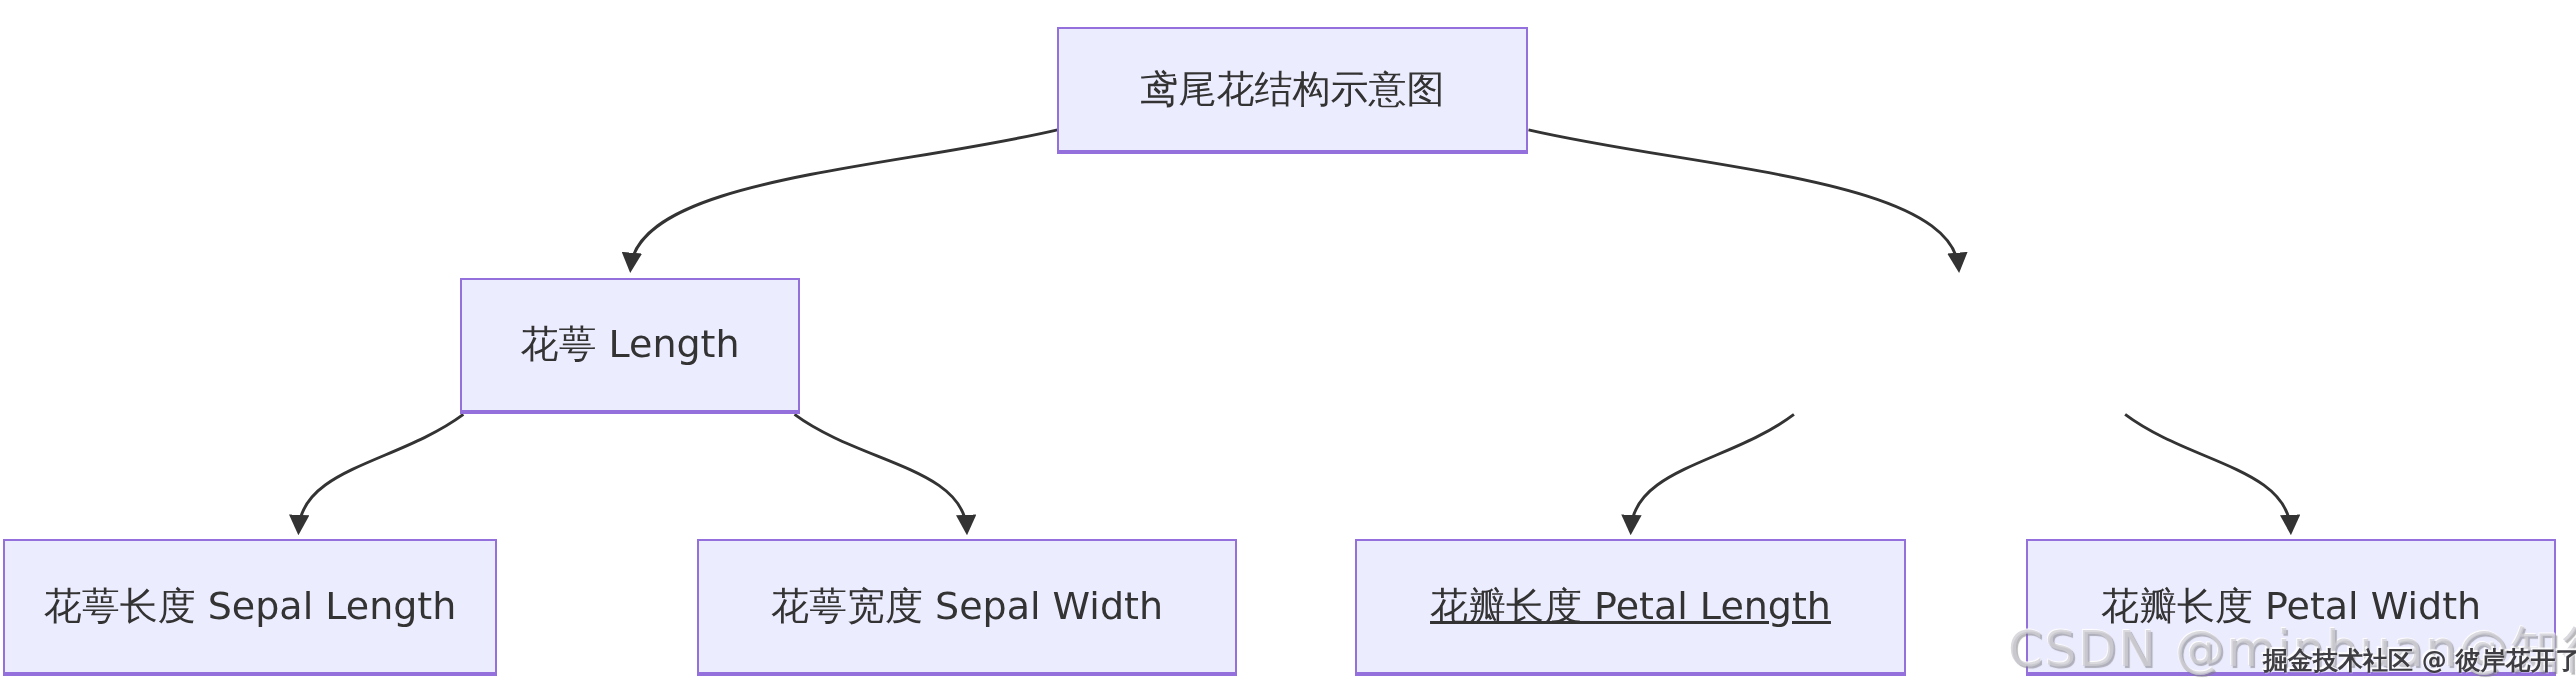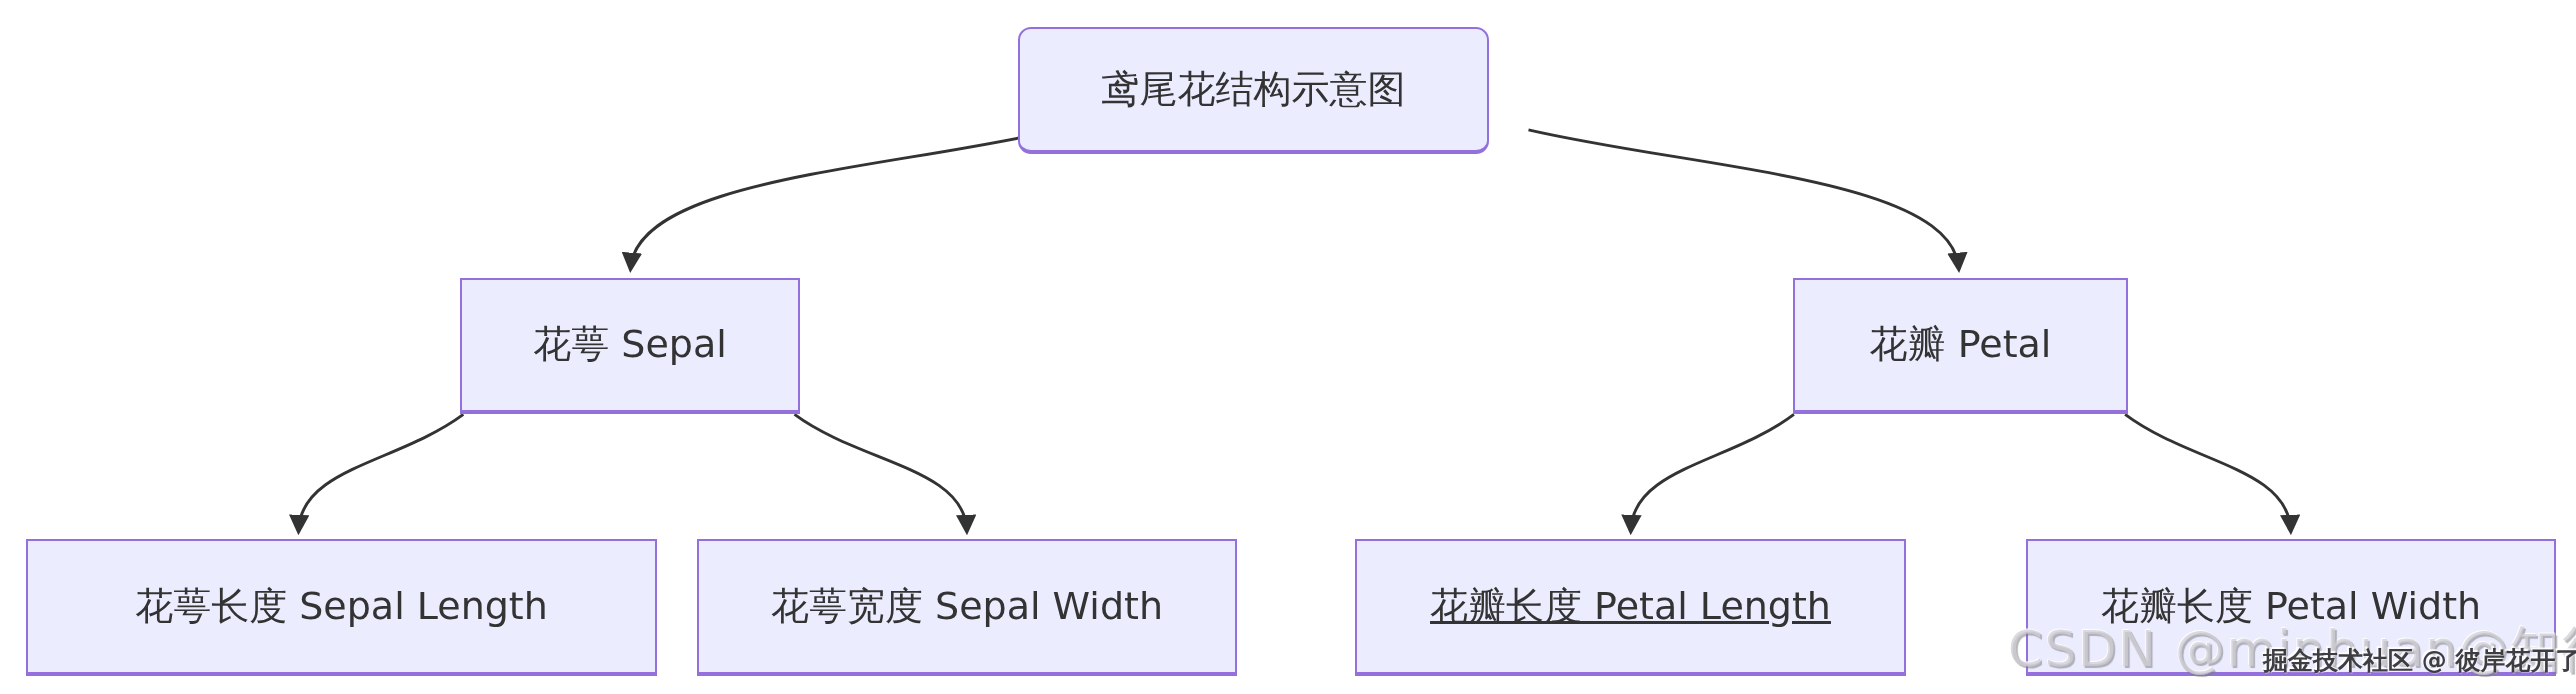--- a/index.html
+++ b/index.html
@@ -31,24 +31,24 @@
     border-bottom-width: 4.2px;
     display: flex;
     align-items: center;
     justify-content: center;
     color: #333333;
     font-size: 38px;
     line-height: 1.2;
     white-space: nowrap;
     text-align: center;
   }
-  .node-root         { left: 1018px; top: 27px;  width: 471px; height: 127px; border-radius: 13px; }
+  .node-root         { left: 1057px; top: 27px;  width: 471px; height: 127px; }
   .node-sepal        { left: 460px;  top: 278px; width: 340px; height: 136px; }
   .node-petal        { left: 1793px; top: 278px; width: 335px; height: 136px; }
-  .node-sepal-length { left: 26px;   top: 539px; width: 631px; height: 137px; }
+  .node-sepal-length { left: 3px;   top: 539px; width: 494px; height: 137px; }
   .node-sepal-width  { left: 697px;  top: 539px; width: 540px; height: 137px; text-align: center; }
   .node-petal-length { left: 1355px; top: 539px; width: 551px; height: 137px; text-decoration: underline; }
   .node-petal-width  { left: 2026px; top: 539px; width: 530px; height: 137px; }
 
   .watermark-csdn {
     position: absolute;
     left: 2008px;
     top: 616px;
     font-size: 50px;
     letter-spacing: 1.7px;
@@ -86,26 +86,23 @@
     <path d="M 954 498 C 1032 556, 1158 562, 1161 637" fill="none" stroke="#333333" stroke-width="3.5" marker-end="url(#arrowhead)"></path>
     <path d="M 2155 498 C 2078 556, 1962 562, 1959 637" fill="none" stroke="#333333" stroke-width="3.5" marker-end="url(#arrowhead)"></path>
     <path d="M 2553 498 C 2630 556, 2749 562, 2752 637" fill="none" stroke="#333333" stroke-width="3.5" marker-end="url(#arrowhead)"></path>
   </svg>
 
   <div class="node node-root">
     <span>鸢尾花结构示意图</span>
   </div>
 
   <div class="node node-sepal">
-    <span>花萼 Sepal</span>
+    <span>花萼 Length</span>
   </div>
 
-  <div class="node node-petal">
-    <span>花瓣 Petal</span>
-  </div>
 
   <div class="node node-sepal-length">
     <span>花萼长度 Sepal Length</span>
   </div>
 
   <div class="node node-sepal-width">
     <span>花萼宽度 Sepal Width</span>
   </div>
 
   <div class="node node-petal-length">

